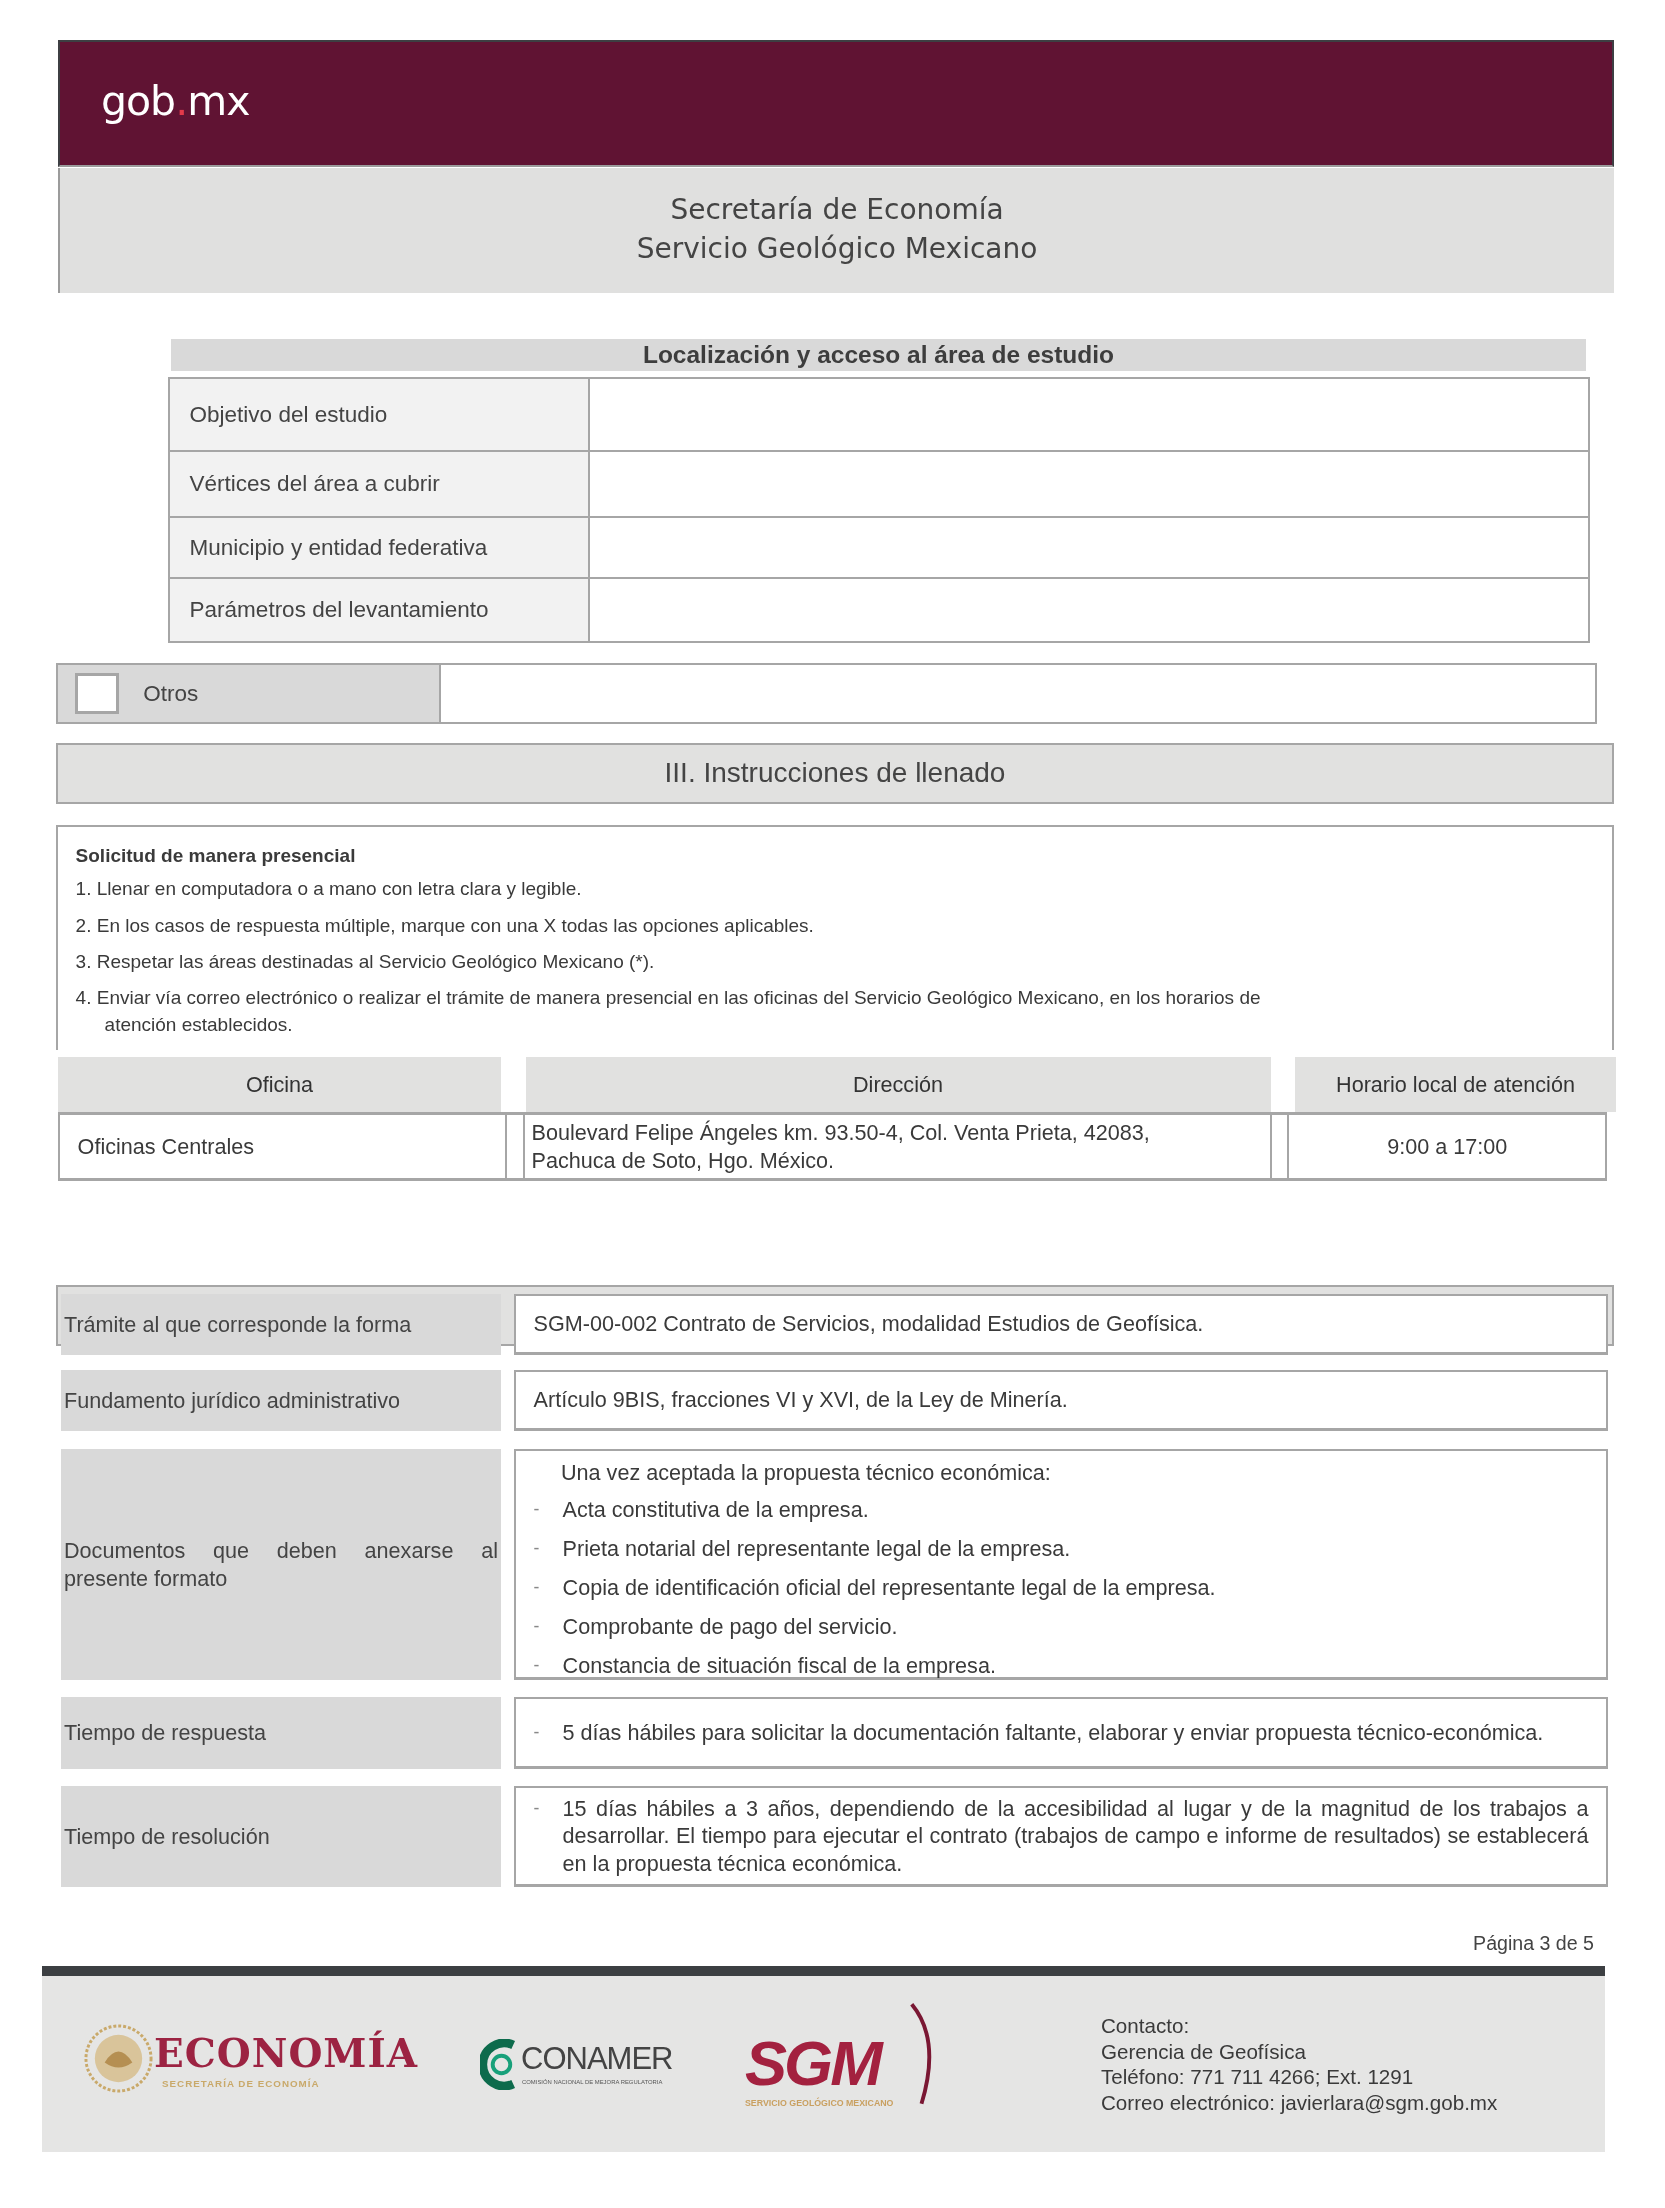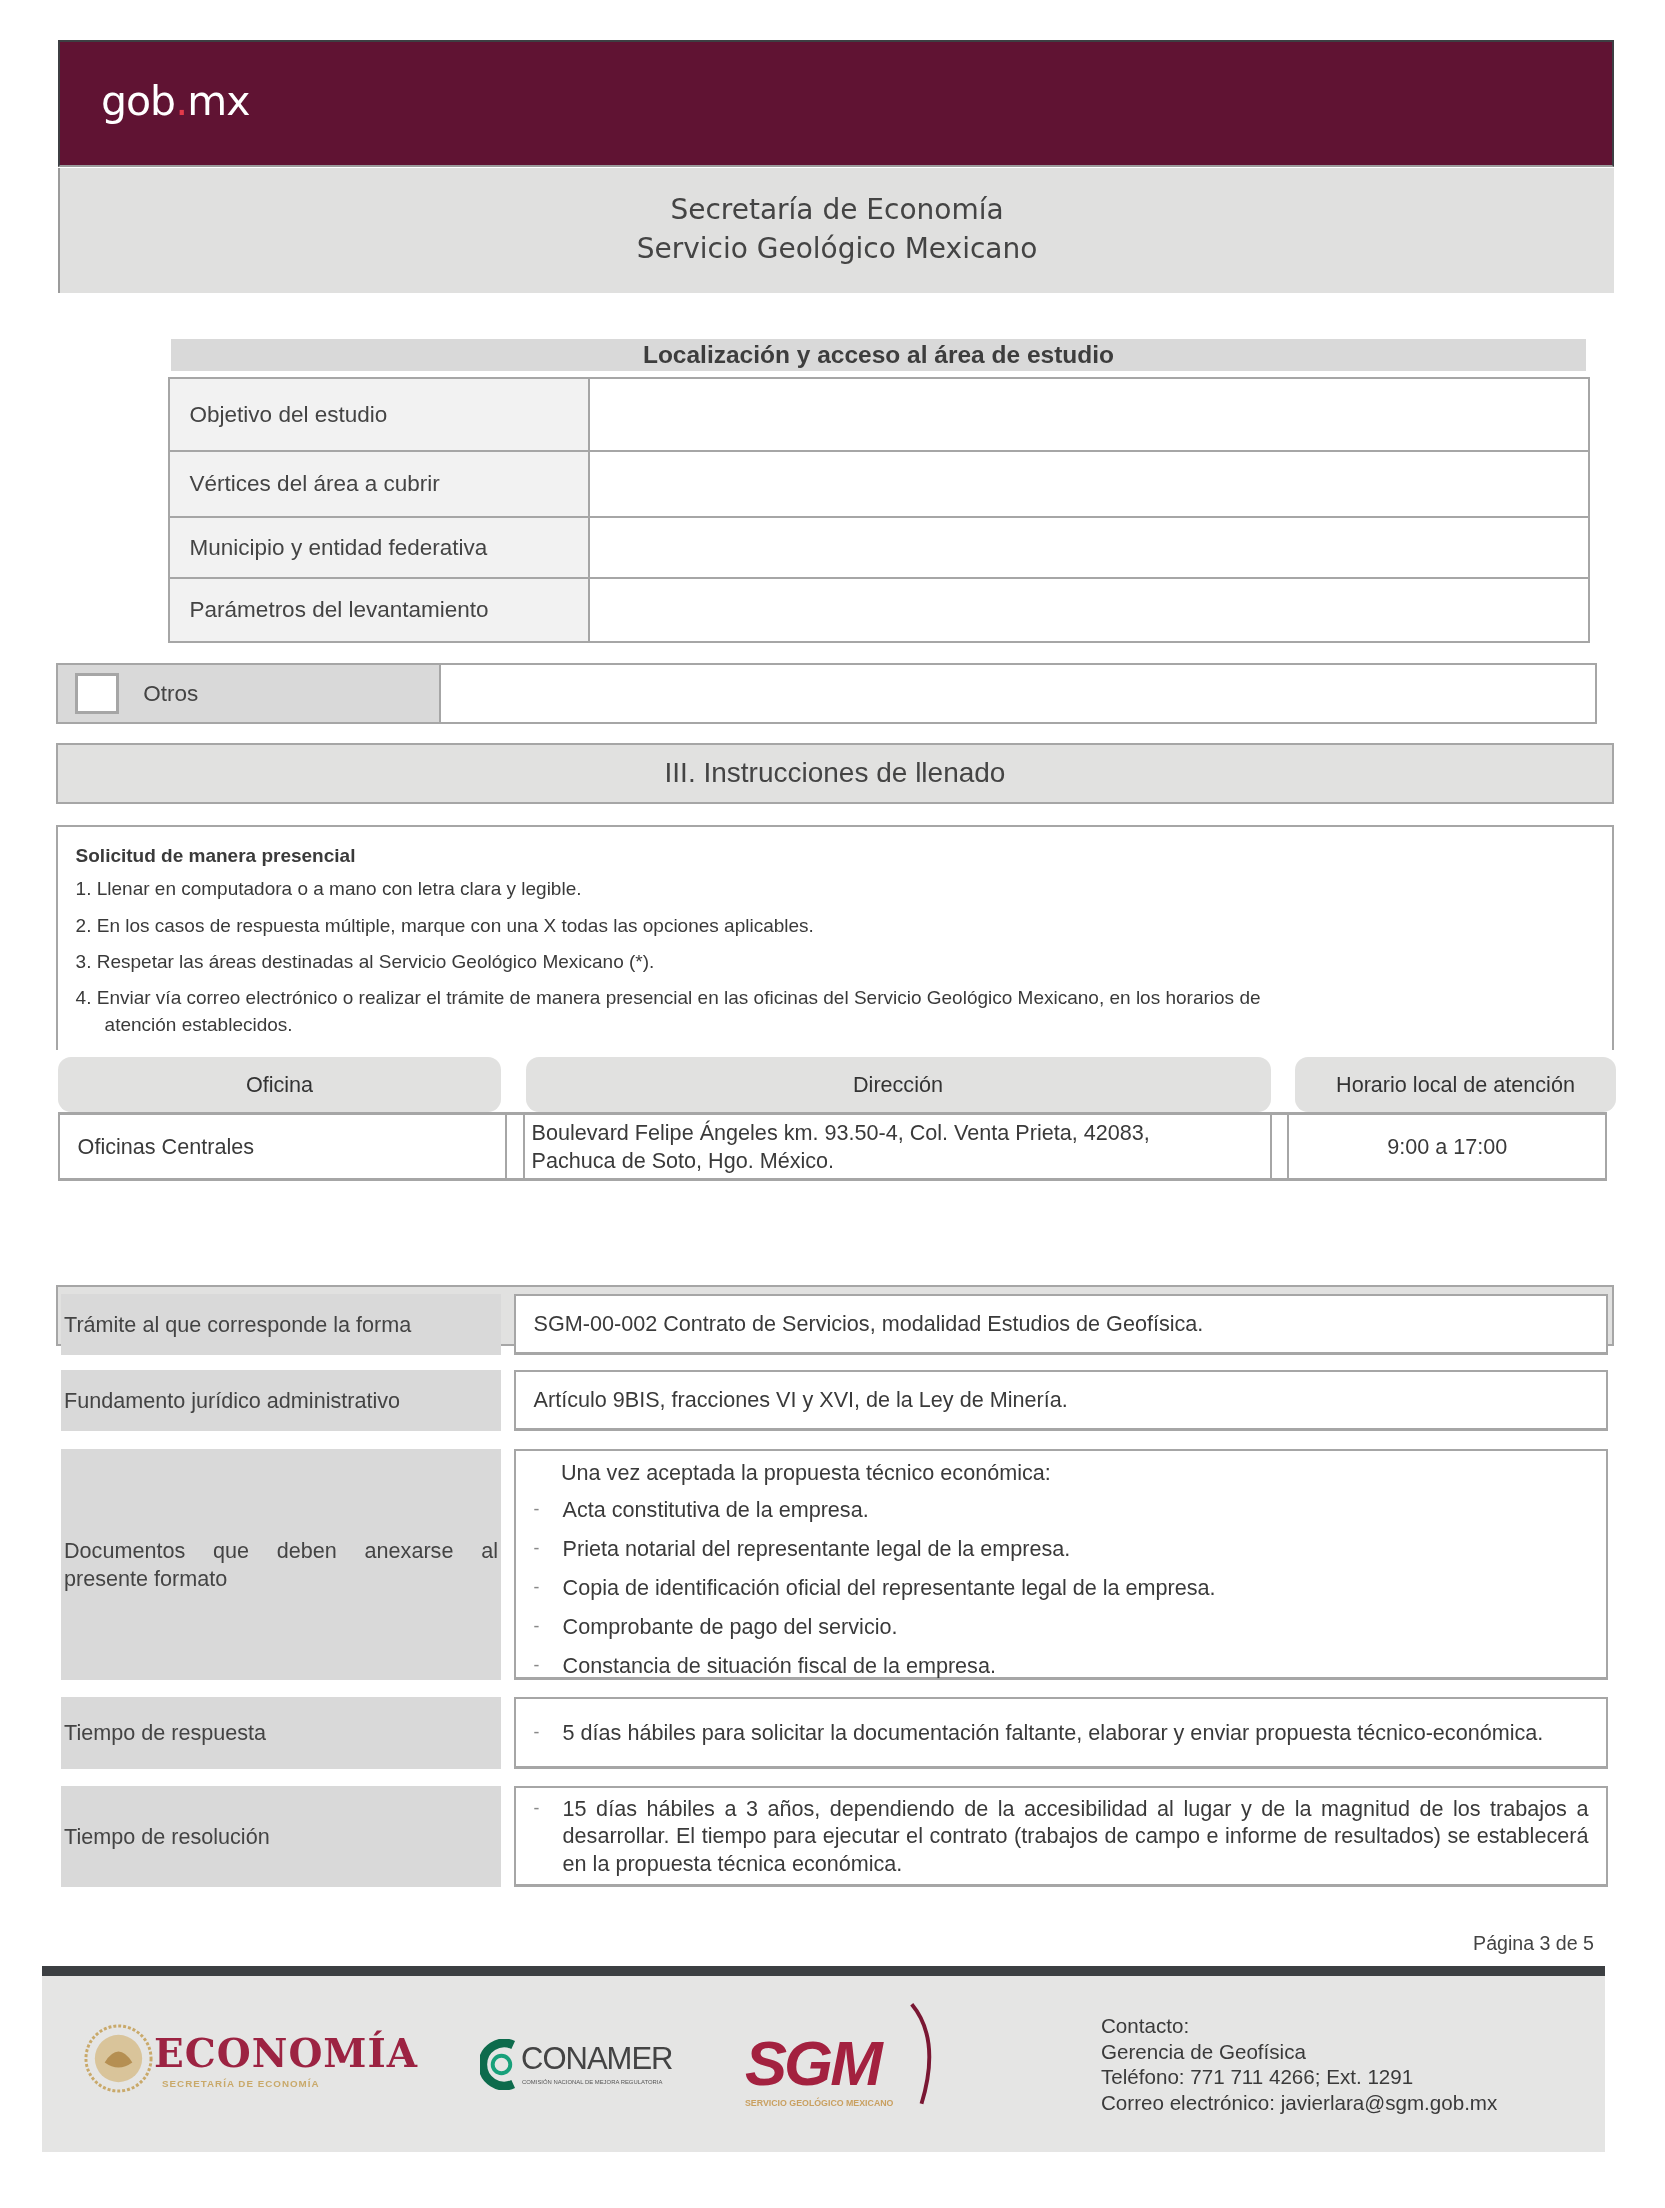--- a/index.html
+++ b/index.html
@@ -28,21 +28,21 @@
   #sec3 { top: 743px; }
   #sec4 { top: 1285px; }
   
   #instr { left: 56px; top: 825px; width: 1558px; height: 225px; border: 2.9px solid #a6a6a6; border-bottom: none; padding: 17.6px 19.6px 0 17.6px; font-size: 19px; color: #3a3a3a; }
   #instr-title { font-weight: bold; margin-bottom: 8.8px; }
   .instr-item { margin-bottom: 8.8px; line-height: 27.4px; }
   .instr-item .cont { display: block; padding-left: 29px; line-height: 27.4px; }
   
   #office { left: 58px; top: 1057px; width: 1558px; }
   .off-row { display: flex; }
-  .off-head { background: #e1e1e0; height: 55px; font-size: 21.6px; display: flex; align-items: center; justify-content: center; color: #333; border-radius: 13px; }
+  .off-head { background: #e1e1e0; height: 55px; font-size: 21.6px; display: flex; align-items: center; justify-content: center; color: #333; }
   .off-cell { height: 69px; font-size: 21.6px; display: flex; align-items: center; color: #3a3a3a; border-top: 3.9px solid #a6a6a6; border-bottom: 3.9px solid #a6a6a6; }
   .gap { width: 24.5px; }
   
   .term { left: 61px; width: 1547px; display: flex; justify-content: space-between; }
   .term-label { width: 440px; background: #d9d9d9; font-size: 21.6px; color: #444; display: flex; align-items: center; padding: 0 3px; text-align: justify; line-height: 27.4px; }
   .term-value { width: 1094px; border: 2.9px solid #a6a6a6; border-bottom-width: 3.9px; background: #fff; font-size: 21.6px; color: #3a3a3a; padding: 0 17.6px; display: flex; flex-direction: column; justify-content: center; line-height: 27.4px; text-align: justify; }
   .dash-line { display: flex; margin: 2.9px 0; }
   .dash-line .dash { width: 29px; flex-shrink: 0; color: #888; font-size: 17.6px; }
   #pageno { right: 71px; top: 1932px; font-size: 19.6px; color: #444; }
   

